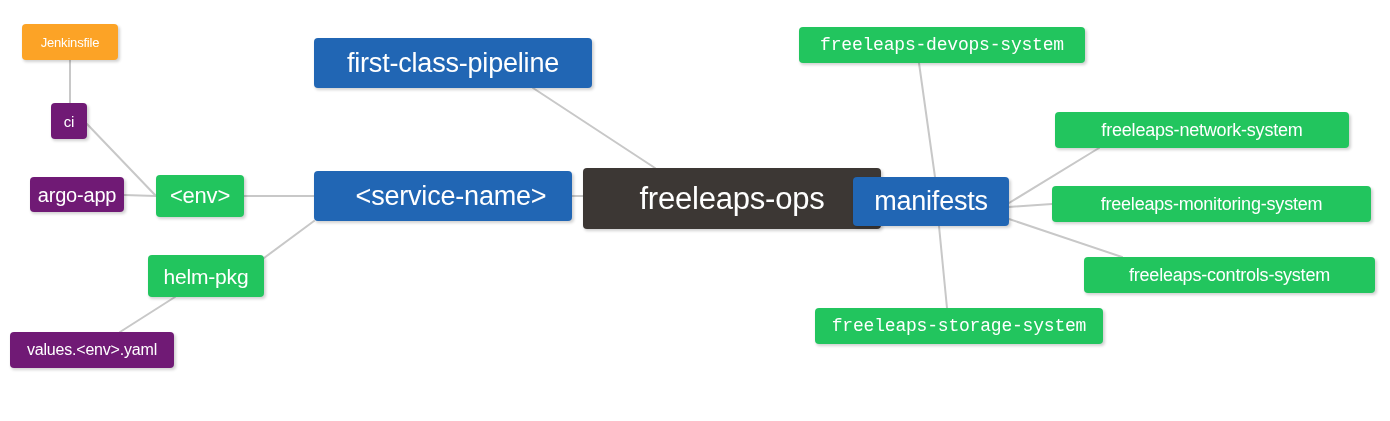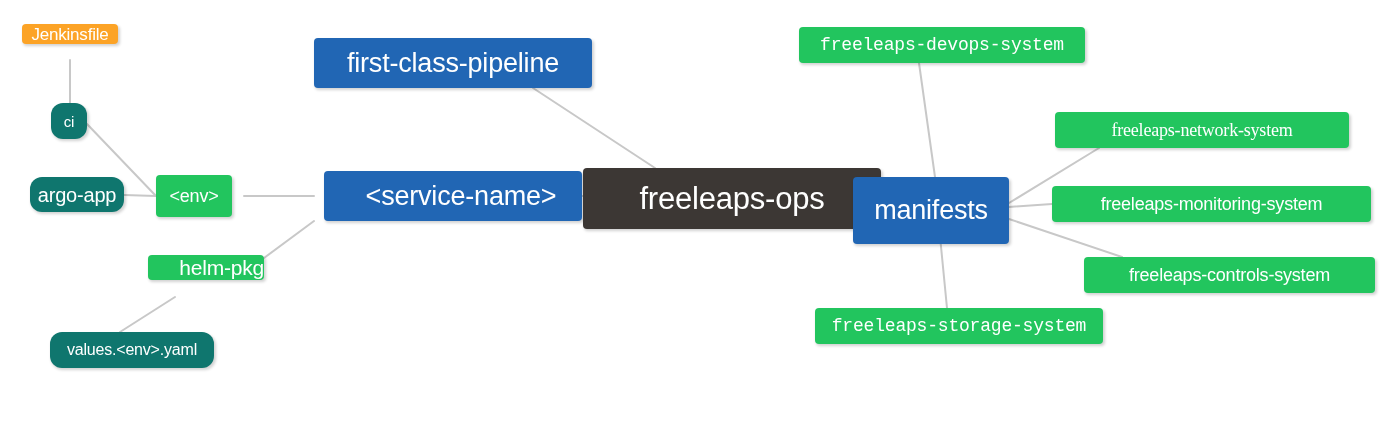--- a/index.html
+++ b/index.html
@@ -41,21 +41,21 @@
   }
   .node-label {
     display: block;
     line-height: 1;
   }
   
   .theme-dark   { background: #3c3734; }
   .theme-blue   { background: #2166b4; }
   .theme-green  { background: #22c55e; }
   .theme-orange { background: #fca326; }
-  .theme-red    { background: #0f766e; border-radius: 12px; }
+  .theme-red    { background: #701a75; }
 </style>
 </head>
 <body>
 
 <div id="mindmap">
   <svg id="edge-layer" viewBox="0 0 1390 421" width="1390" height="421" xmlns="http://www.w3.org/2000/svg">
       <line x1="70" y1="60" x2="70" y2="103" stroke="#c8c8c8" stroke-width="2" stroke-linecap="round"></line>
       <line x1="87" y1="124" x2="156" y2="196" stroke="#c8c8c8" stroke-width="2" stroke-linecap="round"></line>
       <line x1="124" y1="195" x2="156" y2="196" stroke="#c8c8c8" stroke-width="2" stroke-linecap="round"></line>
       <line x1="244" y1="196" x2="314" y2="196" stroke="#c8c8c8" stroke-width="2" stroke-linecap="round"></line>
@@ -64,54 +64,54 @@
       <line x1="572" y1="196" x2="583" y2="196" stroke="#c8c8c8" stroke-width="2" stroke-linecap="round"></line>
       <line x1="533" y1="88" x2="655" y2="168" stroke="#c8c8c8" stroke-width="2" stroke-linecap="round"></line>
       <line x1="842" y1="199" x2="853" y2="199" stroke="#c8c8c8" stroke-width="2" stroke-linecap="round"></line>
       <line x1="935" y1="177" x2="919" y2="63" stroke="#c8c8c8" stroke-width="2" stroke-linecap="round"></line>
       <line x1="1009" y1="203" x2="1099" y2="148" stroke="#c8c8c8" stroke-width="2" stroke-linecap="round"></line>
       <line x1="1009" y1="207" x2="1052" y2="204" stroke="#c8c8c8" stroke-width="2" stroke-linecap="round"></line>
       <line x1="1009" y1="219" x2="1122" y2="257" stroke="#c8c8c8" stroke-width="2" stroke-linecap="round"></line>
       <line x1="939" y1="226" x2="947" y2="308" stroke="#c8c8c8" stroke-width="2" stroke-linecap="round"></line>
     </svg>
   <div id="node-layer">
-      <div class="node theme-orange" style="left: 22px; top: 24px; width: 96px; height: 20px; font-size: 17px;">
+      <div class="node theme-orange" style="left: 22px; top: 24px; width: 96px; height: 36px; font-size: 13px;">
         <span class="node-label">Jenkinsfile</span>
       </div>
       <div class="node theme-red" style="left: 51px; top: 103px; width: 36px; height: 36px; font-size: 15px;">
         <span class="node-label">ci</span>
       </div>
       <div class="node theme-red" style="left: 30px; top: 177px; width: 94px; height: 35px; font-size: 20px;">
         <span class="node-label">argo-app</span>
       </div>
-      <div class="node theme-green" style="left: 156px; top: 175px; width: 76px; height: 42px; font-size: 18px;">
+      <div class="node theme-green" style="left: 156px; top: 175px; width: 88px; height: 42px; font-size: 22px;">
         <span class="node-label">&lt;env&gt;</span>
       </div>
-      <div class="node theme-green" style="left: 148px; top: 255px; width: 116px; height: 25px; font-size: 21px; justify-content: flex-end;">
+      <div class="node theme-green" style="left: 148px; top: 255px; width: 116px; height: 42px; font-size: 21px;">
         <span class="node-label">helm-pkg</span>
       </div>
-      <div class="node theme-red" style="left: 10px; top: 332px; width: 164px; height: 36px; font-size: 16px; margin-left: 40px;">
+      <div class="node theme-red" style="left: 10px; top: 332px; width: 164px; height: 36px; font-size: 16px;">
         <span class="node-label">values.&lt;env&gt;.yaml</span>
       </div>
       <div class="node theme-blue" style="left: 314px; top: 38px; width: 278px; height: 50px; font-size: 27px; text-align: right;">
         <span class="node-label">first-class-pipeline</span>
       </div>
-      <div class="node theme-blue" style="left: 324px; top: 171px; width: 258px; height: 50px; font-size: 27px; padding-left: 16px;">
+      <div class="node theme-blue" style="left: 314px; top: 171px; width: 258px; height: 50px; font-size: 27px; padding-left: 16px;">
         <span class="node-label">&lt;service-name&gt;</span>
       </div>
       <div class="node theme-dark" style="left: 583px; top: 168px; width: 298px; height: 61px; font-size: 31px;">
         <span class="node-label">freeleaps-ops</span>
       </div>
-      <div class="node theme-blue" style="left: 853px; top: 177px; width: 156px; height: 67px; font-size: 27px;">
+      <div class="node theme-blue" style="left: 853px; top: 177px; width: 156px; height: 49px; font-size: 27px;">
         <span class="node-label">manifests</span>
       </div>
       <div class="node theme-green" style="left: 799px; top: 27px; width: 286px; height: 36px; font-size: 18px; font-family: Liberation Mono, monospace;">
         <span class="node-label">freeleaps-devops-system</span>
       </div>
-      <div class="node theme-green" style="left: 1055px; top: 112px; width: 294px; height: 36px; font-size: 18px; font-family: Liberation Serif, serif;">
+      <div class="node theme-green" style="left: 1055px; top: 112px; width: 294px; height: 36px; font-size: 18px;">
         <span class="node-label">freeleaps-network-system</span>
       </div>
       <div class="node theme-green" style="left: 1052px; top: 186px; width: 319px; height: 36px; font-size: 18px;">
         <span class="node-label">freeleaps-monitoring-system</span>
       </div>
       <div class="node theme-green" style="left: 1060px; top: 257px; width: 291px; height: 36px; font-size: 18px; margin-left: 24px;">
         <span class="node-label">freeleaps-controls-system</span>
       </div>
       <div class="node theme-green" style="left: 815px; top: 308px; width: 288px; height: 36px; font-size: 18px; font-family: Liberation Mono, monospace;">
         <span class="node-label">freeleaps-storage-system</span>

